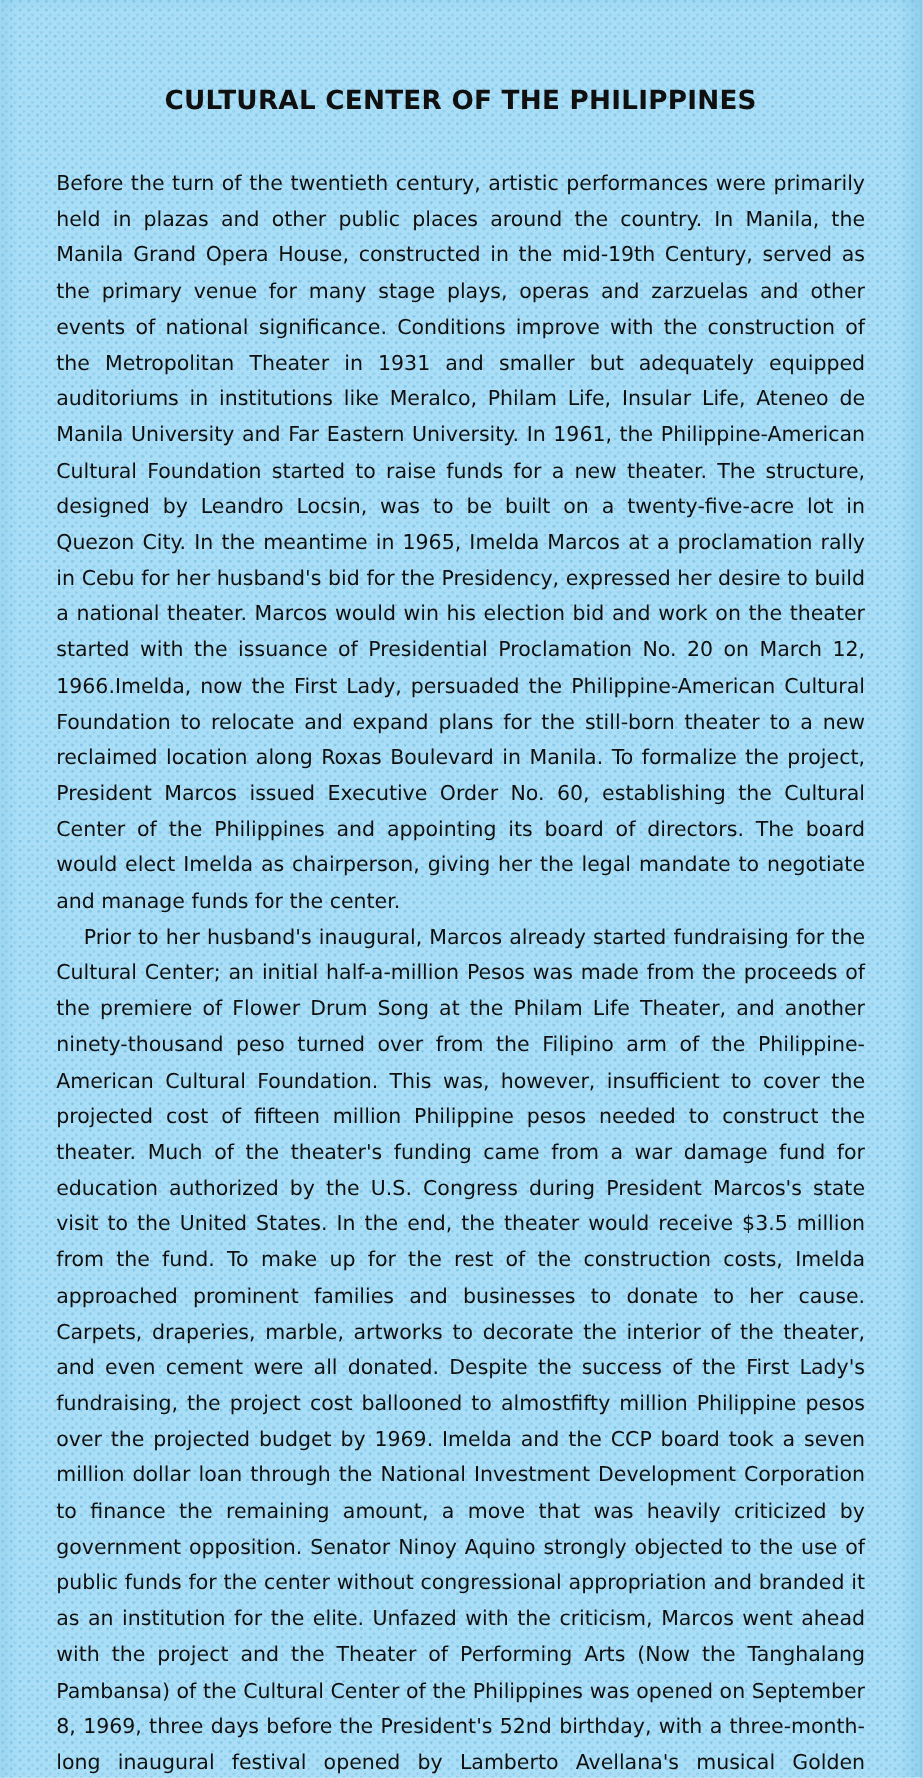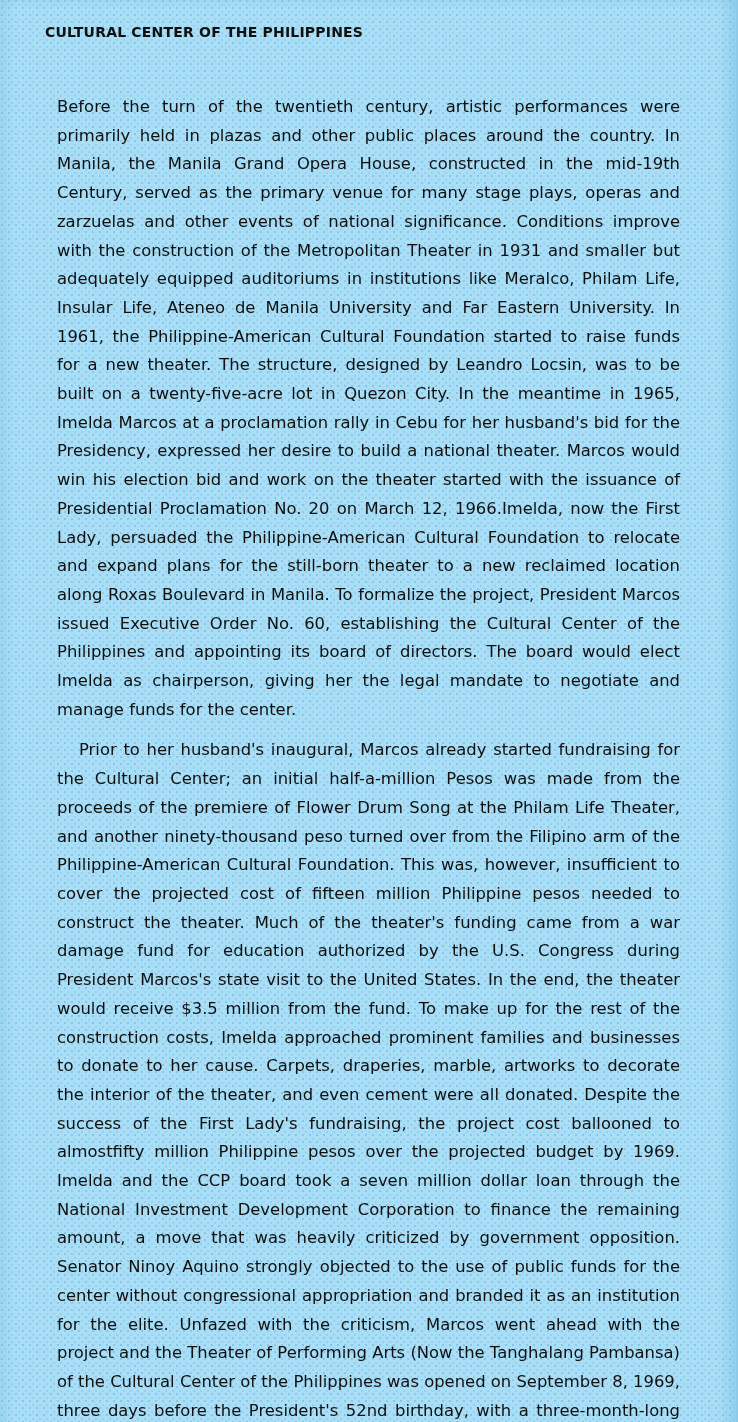--- a/index.html
+++ b/index.html
@@ -43,45 +43,45 @@
   }
 
   #content {
     position: relative;
     z-index: 2;
     padding: 0 44px 0 44px;
   }
 
   .doc-title {
     margin: 0;
-    padding-top: 24px;
-    text-align: left;
+    padding-top: 68px;
+    text-align: center;
     font-family: "DejaVu Sans", sans-serif;
     font-weight: bold;
-    font-size: 14px;
+    font-size: 21px;
     letter-spacing: 0.2px;
     color: #101010;
     white-space: nowrap;
   }
 
   .body-text {
     margin: 0;
     padding-top: 41px;
     font-size: 16.4px;
     line-height: 28.7px;
     color: #101010;
     text-align: justify;
     text-justify: inter-word;
     -webkit-hyphens: none;
     hyphens: none;
     word-spacing: 0px;
   }
 
   .para {
-    margin: 12px;
+    margin: 0;
     text-align: justify;
     text-justify: inter-word;
   }
   .para.indent {
     text-indent: 22px;
   }
 </style>
 </head>
 <body>
 

